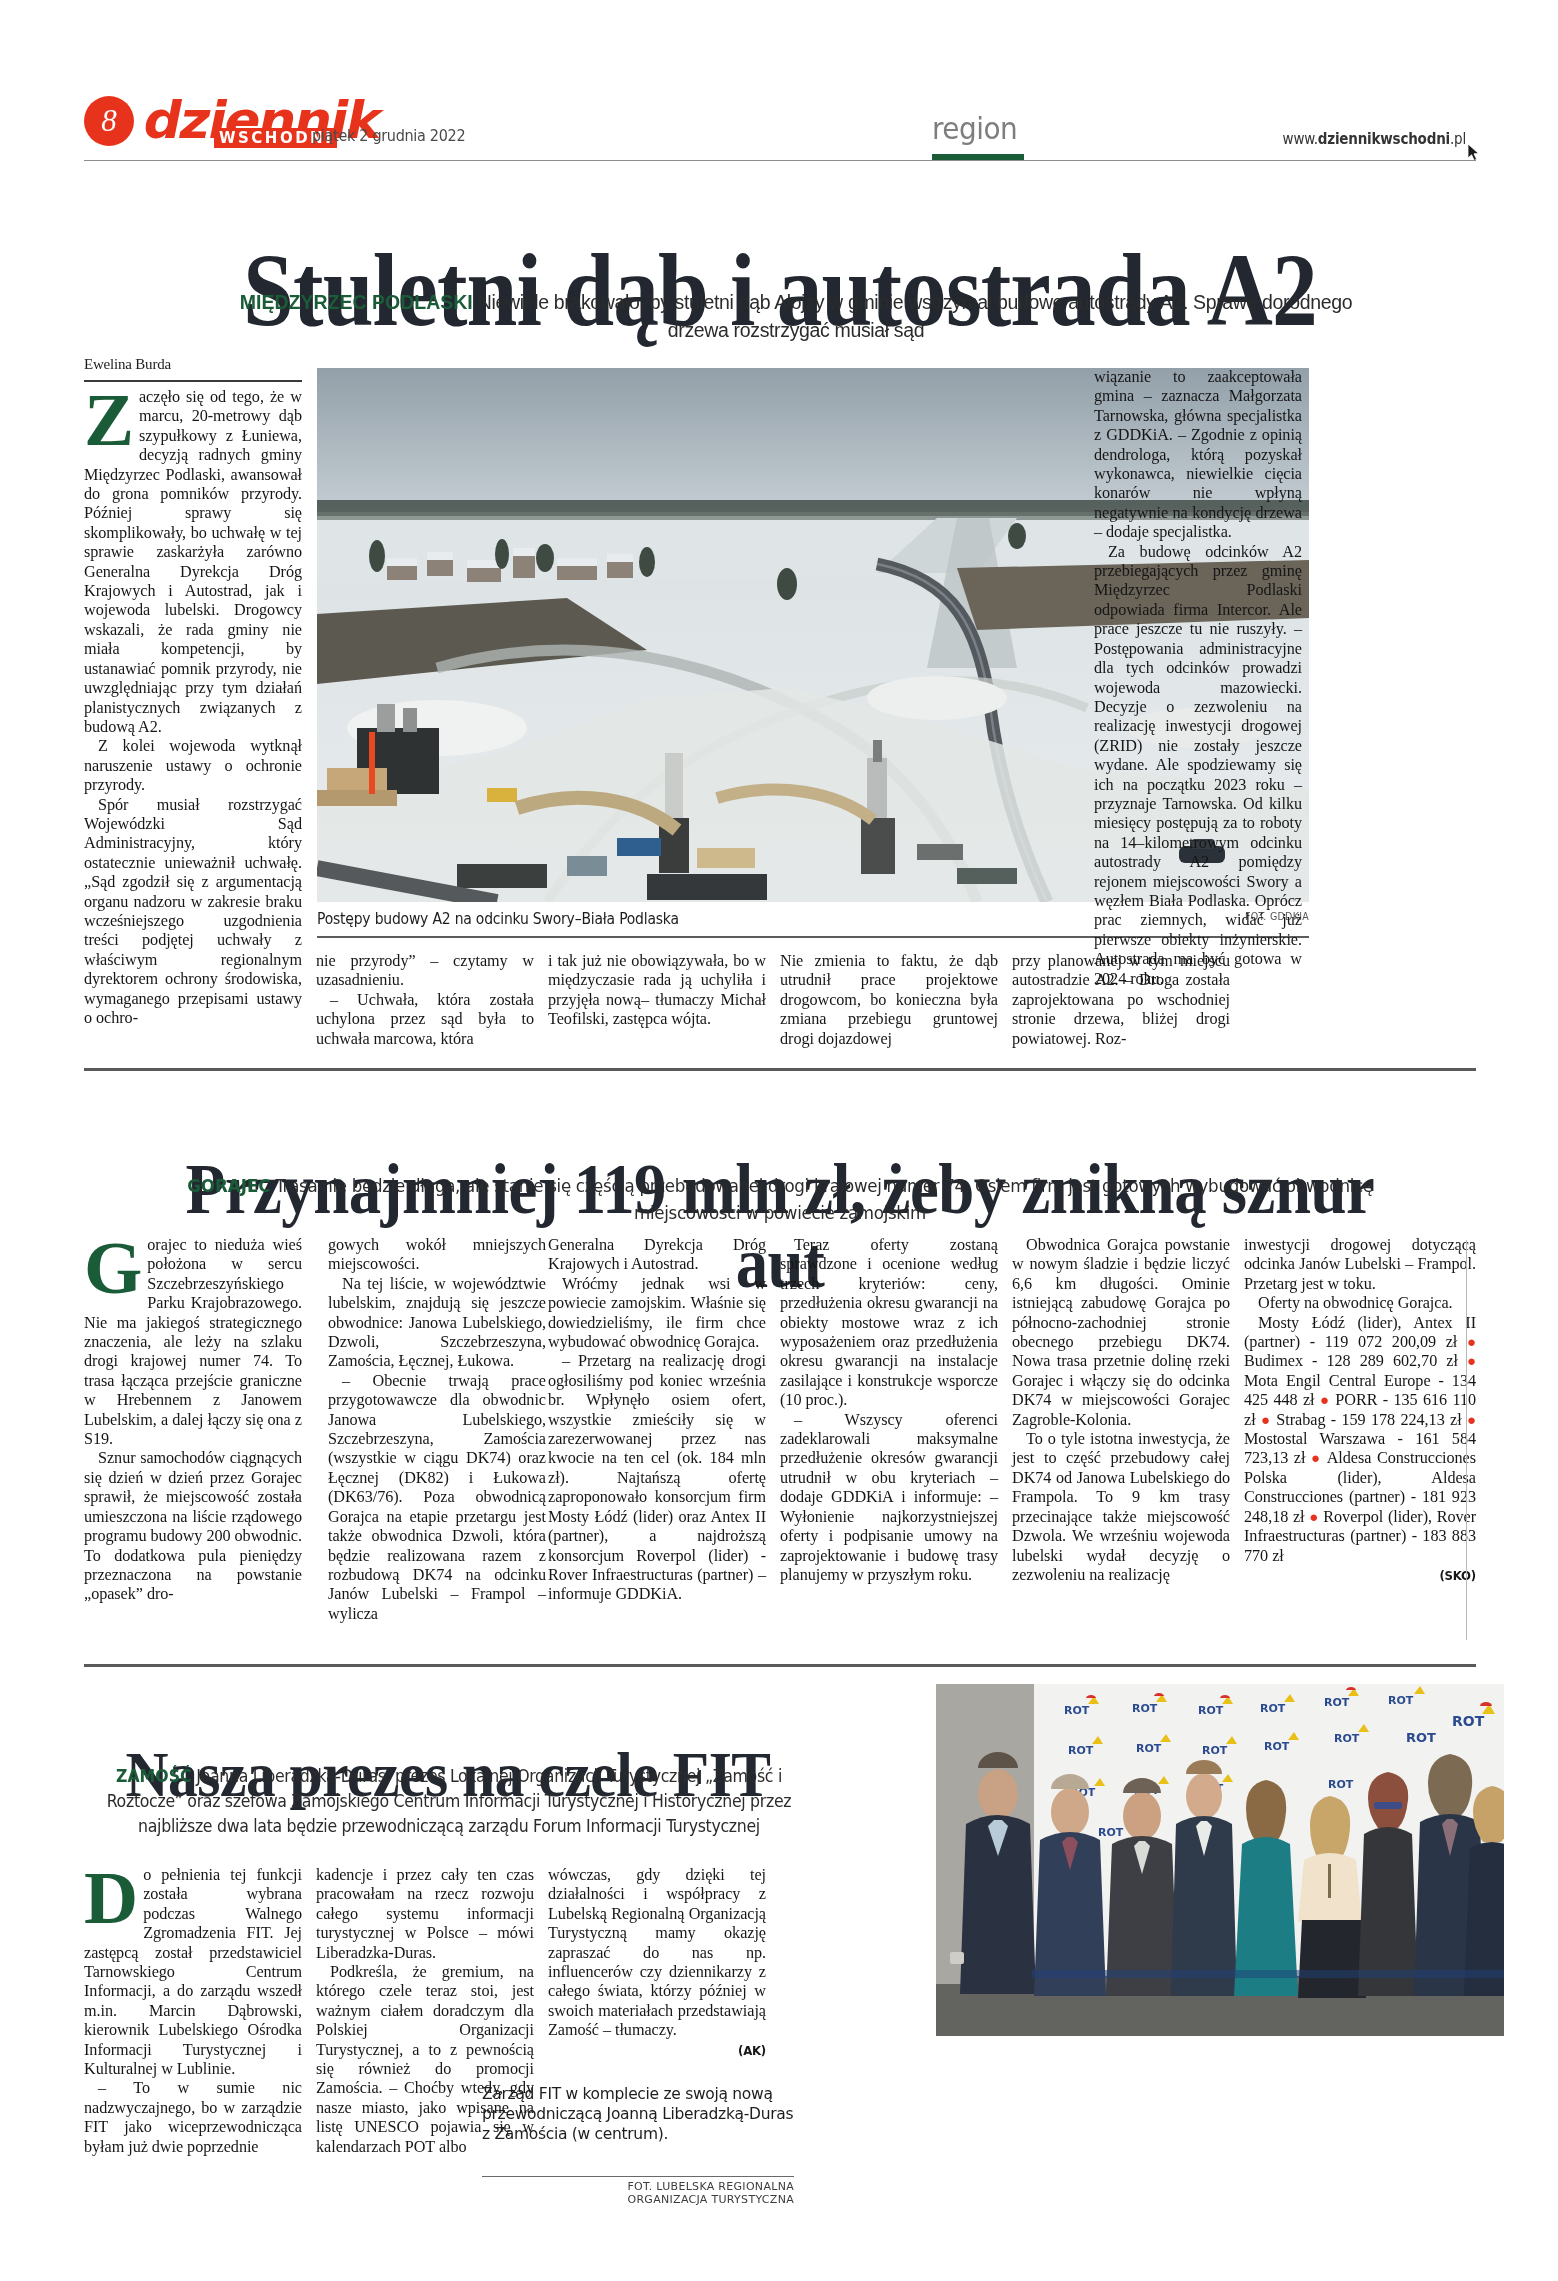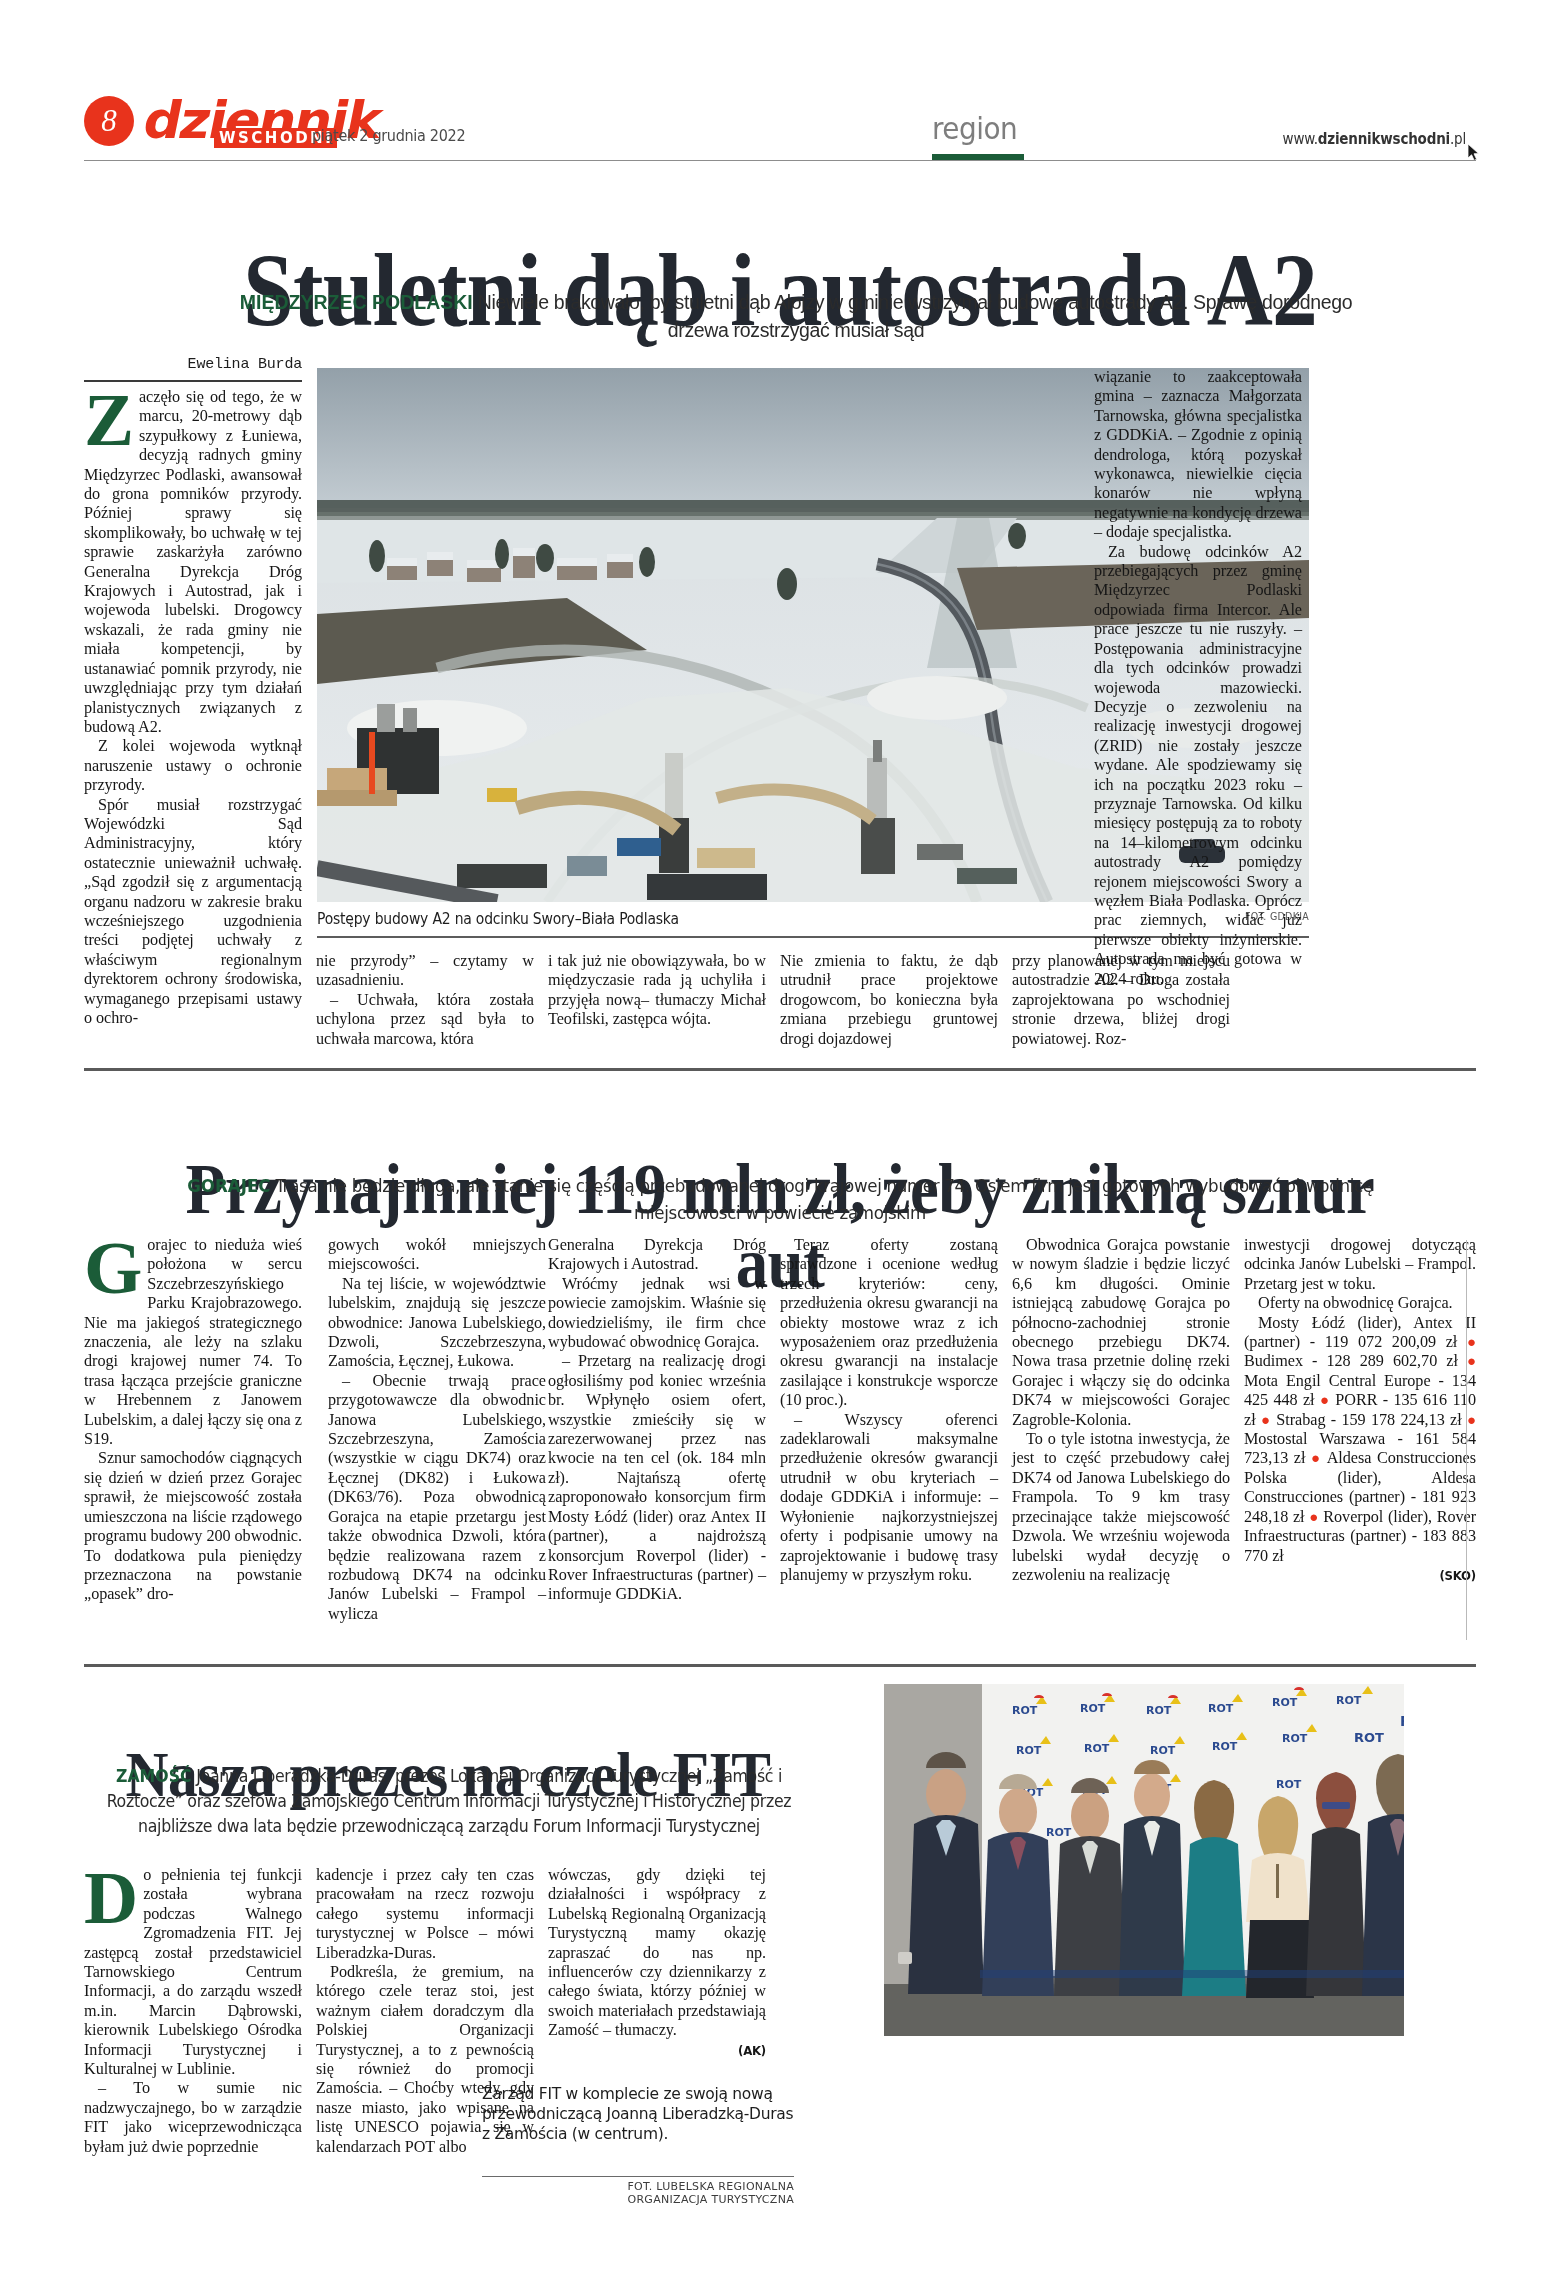--- a/index.html
+++ b/index.html
@@ -59,22 +59,22 @@
   }
   .lead-main{
     position:absolute;left:144px;top:288px;width:1136px;text-align:center;
     font-family:Liberation Sans, sans-serif;
     font-size:19.5px;line-height:28px;color:#2b2b2b;letter-spacing:-0.35px;
   }
   .lead-city{font-weight:bold;color:#1b5c38;letter-spacing:0px;}
 
   
   .byline{
-    position:absolute;left:0;top:356px;width:218px;text-align:right;
-    font-family:Liberation Mono, monospace;
+    position:absolute;left:0;top:356px;width:218px;text-align:left;
+    font-family:Liberation Serif, serif;
     font-size:15px;color:#1d1d1d;letter-spacing:-0.2px;
   }
   .byline-rule{position:absolute;left:0;top:380px;width:218px;height:2px;background:#3a3a3a;}
 
   .col-body{
     font-family:"Liberation Serif",serif;font-size:16.2px;line-height:19.4px;
     text-align:justify;color:#161616;hyphens:auto;letter-spacing:-0.05px;
   }
   .col-body p{margin:0;text-indent:14px;}
   .col-body p.noind{text-indent:0;}
@@ -134,21 +134,21 @@
   }
   .lead-3{
     position:absolute;left:10px;top:1764px;width:710px;text-align:center;
     font-family:"DejaVu Sans Condensed","DejaVu Sans",sans-serif;
     font-size:17.5px;line-height:25px;color:#2b2b2b;letter-spacing:-0.3px;
   }
   .a3cols{position:absolute;left:0;top:1866px;width:728px;}
   .a3cols .cell{position:absolute;top:0;width:218px;}
 
   .photo-group{
-    position:absolute;left:800px;top:1684px;width:520px;height:352px;
+    position:absolute;left:852px;top:1684px;width:568px;height:352px;
     overflow:hidden;background:#eab308;
   }
   .cap-3{
     position:absolute;left:398px;top:2084px;width:312px;
     font-family:"DejaVu Sans",sans-serif;font-size:15.5px;line-height:20px;
     color:#1d1d1d;letter-spacing:-0.3px;
   }
   .cap3-rule{position:absolute;left:398px;top:2176px;width:312px;height:1px;background:#6a6a6a;}
   .cap-3-credit{
     position:absolute;left:398px;top:2180px;width:312px;text-align:right;

